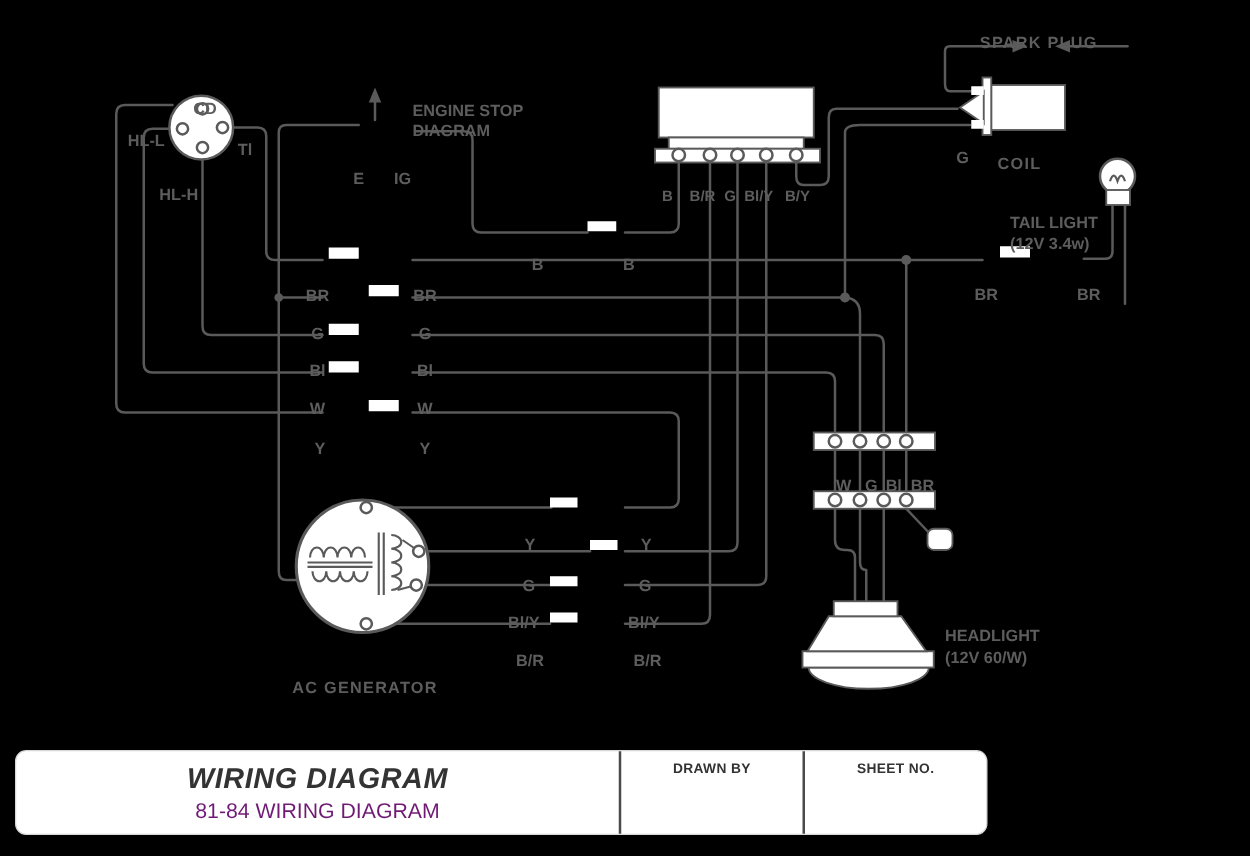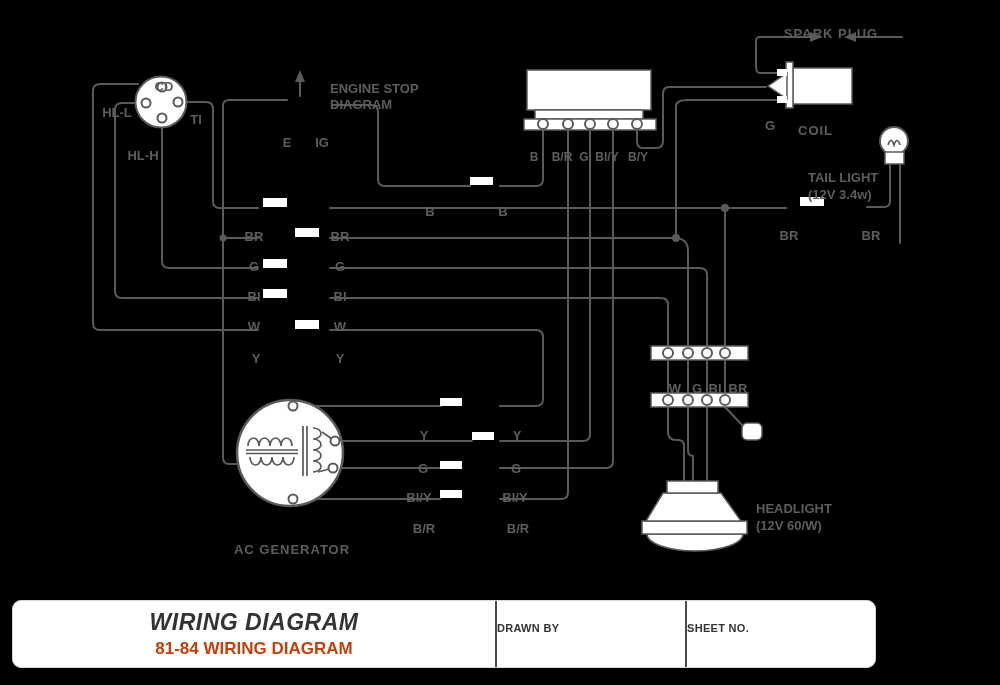--- a/index.html
+++ b/index.html
@@ -12,27 +12,27 @@
   .comp-t{fill:#fff;stroke:#5a5a5a;stroke-width:1.5;}
   .conn{fill:#fff;stroke:none;}
   .term{fill:#fff;stroke:#5a5a5a;stroke-width:2;}
   .dot{fill:#5a5a5a;stroke:none;}
   .ah{fill:#5a5a5a;stroke:none;}
   .lbl{position:absolute;color:#5d5d5d;font-weight:bold;font-size:13px;line-height:13px;white-space:nowrap;margin-top:18px;}
   .lbl.c{transform:translateX(-50%);}
   .lbl.sm{font-size:12px;line-height:12px;}
   .lbl.ls{letter-spacing:1px;}
   
-  .title-block{position:absolute;left:12px;top:600px;width:864px;height:68px;background:#fff;
+  .title-block{position:absolute;left:12px;top:600px;width:778px;height:68px;background:#fff;
                border-radius:9px;display:flex;align-items:stretch;border:1px solid #d8d8d8;box-sizing:border-box;}
   .tb-left{width:482px;display:flex;flex-direction:column;align-items:center;justify-content:center;gap:3px;}
   .tb-title{font-size:23px;font-weight:bold;font-style:italic;color:#333;letter-spacing:.5px;}
-  .tb-subtitle{font-size:17px;font-weight:bold;color:#c2410c;}
+  .tb-subtitle{font-size:17px;font-weight:normal;color:#701a75;}
   .tb-col{flex:1;border-left:2px solid #4a4a4a;}
-  .tb-col-header{text-align:left;font-size:11px;font-weight:bold;color:#333;padding-top:21px;letter-spacing:.3px;}
+  .tb-col-header{text-align:center;font-size:11px;font-weight:bold;color:#333;padding-top:8px;letter-spacing:.3px;}
 </style>
 </head>
 <body>
 
 <div id="canvas">
 
 <svg width="1000" height="685" viewBox="0 0 1000 685">
 
   <g>
 

